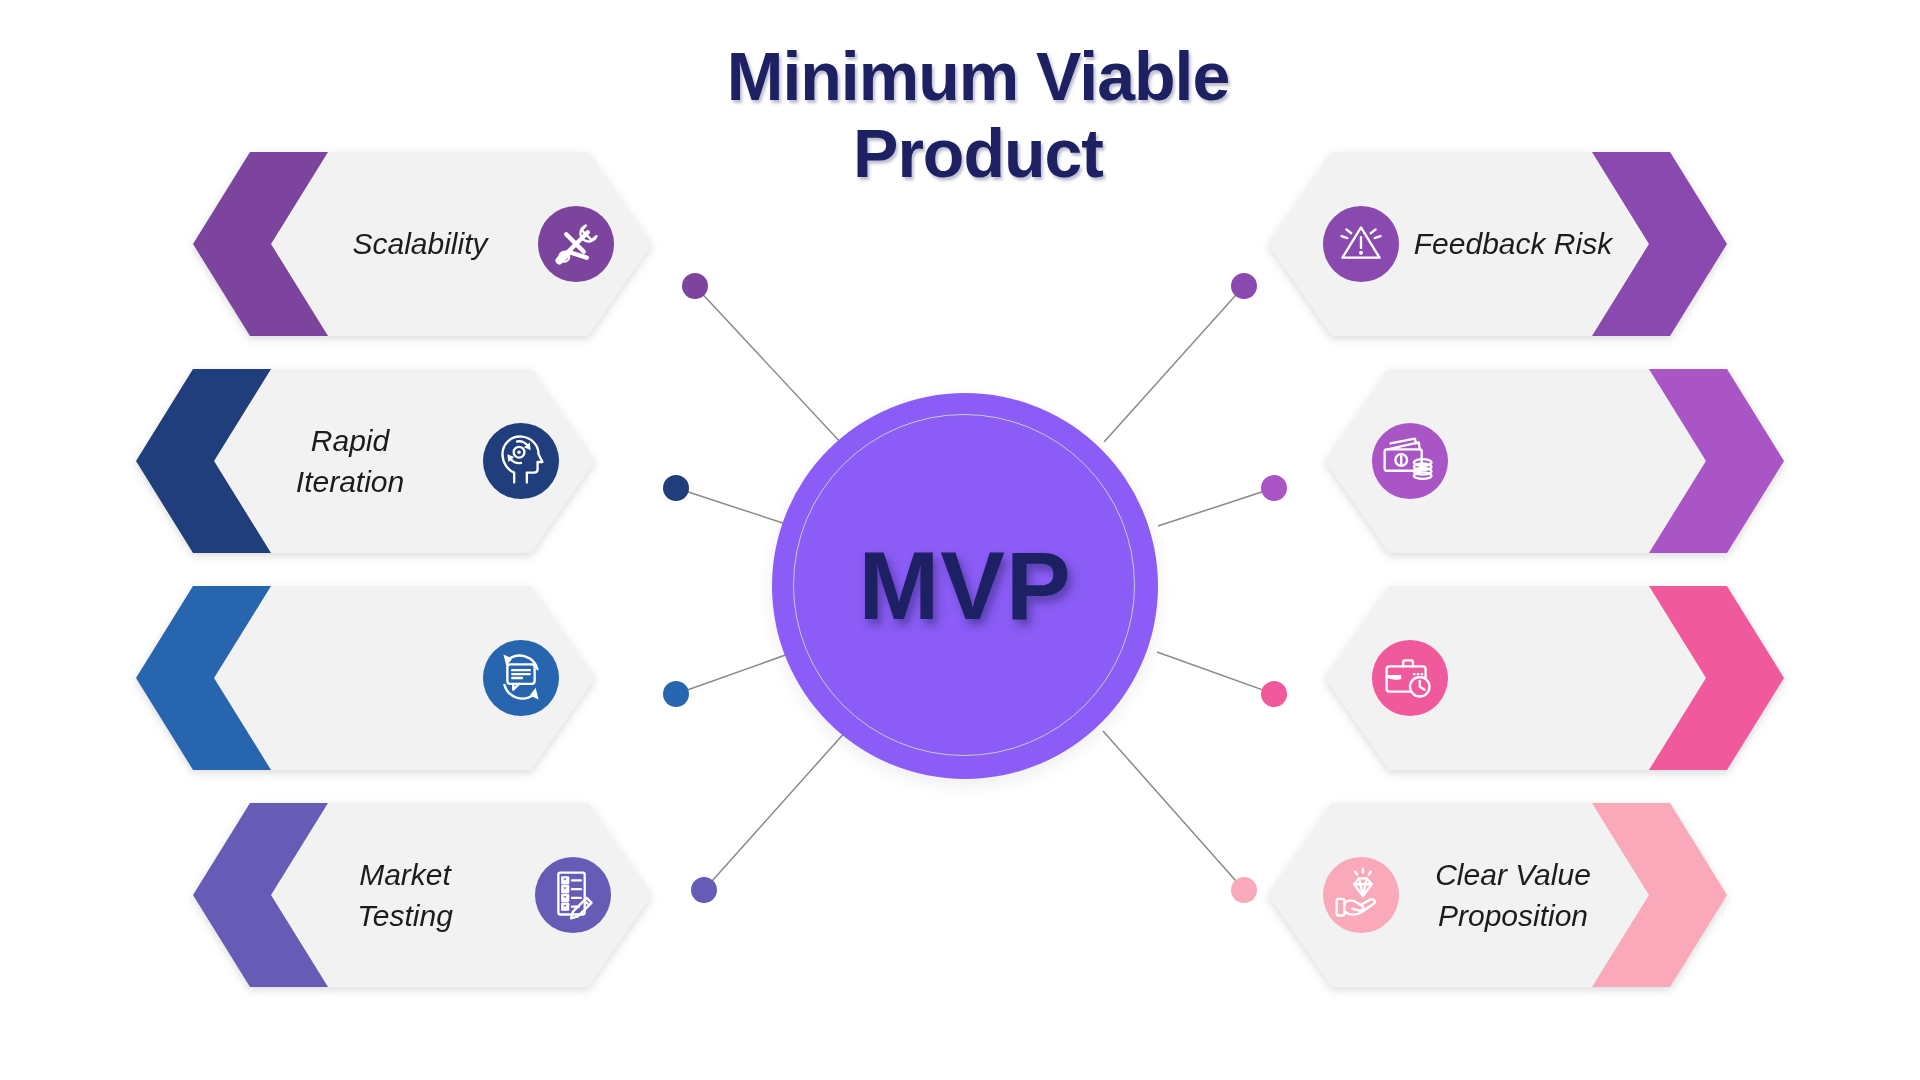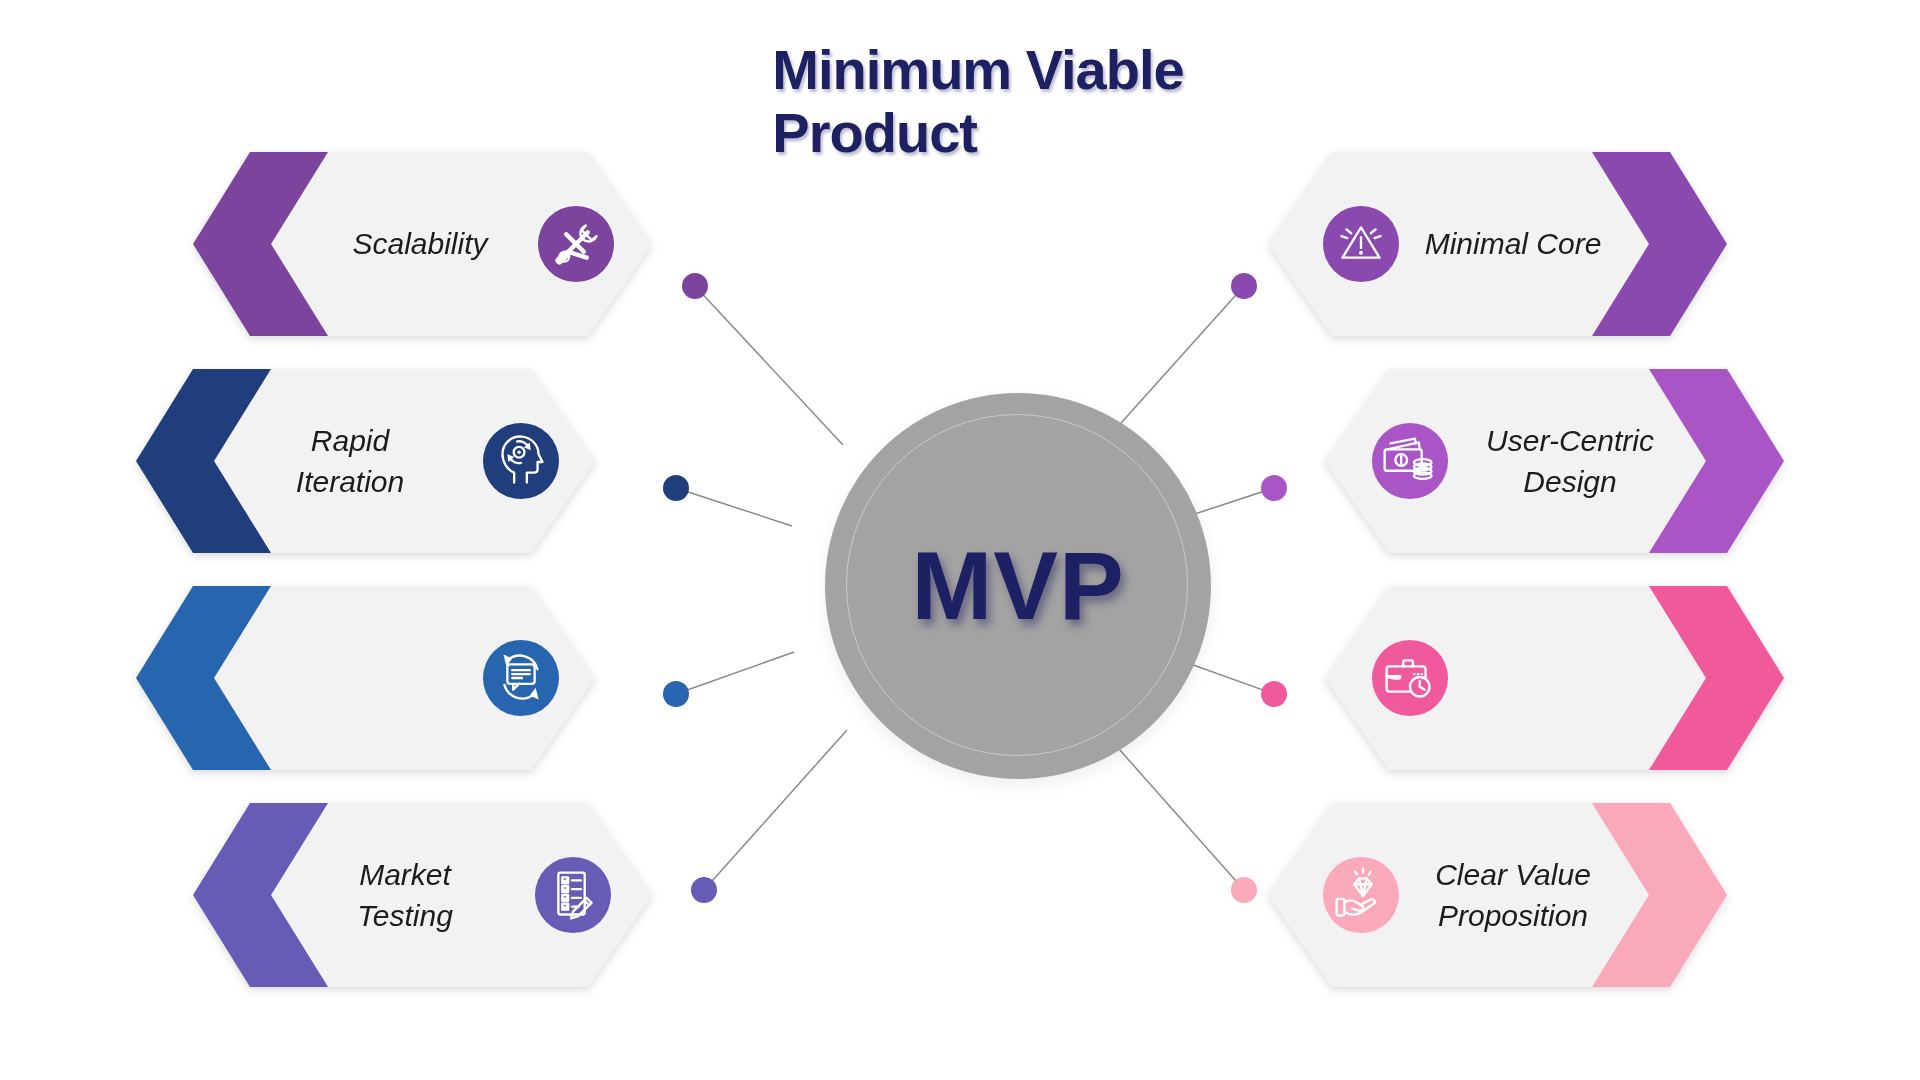--- a/index.html
+++ b/index.html
@@ -4,28 +4,28 @@
 <style>
   html,body{margin:0;padding:0;}
   body{
     width:1920px;height:1080px;position:relative;overflow:hidden;
     background:#ffffff;
     font-family:"Liberation Sans", sans-serif;
   }
   
   #title{
     position:absolute;left:978px;top:38px;transform:translateX(-50%);
-    font-size:56px;font-weight:800;line-height:1.13;color:#1e2161;
-    text-align:left;white-space:pre-line;letter-spacing:-1px;
+    font-size:68px;font-weight:800;line-height:1.13;color:#1e2161;
+    text-align:center;white-space:pre-line;letter-spacing:-1px;
     text-shadow:2px 3px 3px rgba(30,33,97,0.30);
   }
   
   #center-circle{
-    position:absolute;left:825px;top:393px;width:386px;height:386px;
-    border-radius:50%;background:#a3a3a3;
+    position:absolute;left:772px;top:393px;width:386px;height:386px;
+    border-radius:50%;background:#8b5cf6;
     box-shadow:0 6px 18px rgba(0,0,0,0.07);
   }
   #center-ring{
     position:absolute;left:21px;top:21px;width:342px;height:342px;
     border-radius:50%;border:1.5px solid #c9c9cc;box-sizing:border-box;
   }
   #center-label{
     position:absolute;left:0;top:0;width:100%;height:100%;
     display:flex;align-items:center;justify-content:center;
     font-size:97px;font-weight:800;color:#1e2064;letter-spacing:1px;
@@ -161,40 +161,38 @@
     <path d="M40 57 l14 -14 5 5 -14 14 -7 2 z"></path>
     <line x1="52" y1="46" x2="55" y2="49"></line>
   </svg>
 </div>
 
 <div class="banner" style="left:1268px;top:152px">
   <svg class="banner-bg" width="460" height="184" viewBox="0 0 460 184">
     <polygon points="0,92 64,0 324,0 381,92 324,184 64,184" fill="#f2f2f3"></polygon>
     <polygon points="324,0 402,0 459,92 402,184 324,184 381,92" fill="#8a49ae"></polygon>
   </svg>
-  <div class="label" style="left:245px">Minimal Core</div>
+  <div class="label" style="left:245px">Feedback Risk</div>
   <svg class="icon" style="left:54px" viewBox="0 0 80 80">
     <circle cx="40" cy="40" r="39" stroke="none" fill="#8a49ae"></circle>
     <path d="M40 23 L59 54 H21 Z"></path>
     <line x1="40" y1="33" x2="40" y2="44" stroke-width="3"></line>
     <circle class="fill" cx="40" cy="49" r="2"></circle>
     <line x1="25" y1="25" x2="30" y2="29"></line>
     <line x1="20" y1="32" x2="26" y2="34"></line>
     <line x1="55" y1="25" x2="50" y2="29"></line>
     <line x1="60" y1="32" x2="54" y2="34"></line>
   </svg>
 </div>
 
 <div class="banner" style="left:1325px;top:369px">
   <svg class="banner-bg" width="460" height="184" viewBox="0 0 460 184">
     <polygon points="0,92 64,0 324,0 381,92 324,184 64,184" fill="#f2f2f3"></polygon>
     <polygon points="324,0 402,0 459,92 402,184 324,184 381,92" fill="#a955c5"></polygon>
   </svg>
-  <div class="label" style="left:245px">User-Centric
-Design</div>
   <svg class="icon" style="left:46px" viewBox="0 0 80 80">
     <circle cx="40" cy="40" r="39" stroke="none" fill="#a955c5"></circle>
     <path d="M20 22 L45 17 L46 22"></path>
     <path d="M17 28 L49 21 L50 28"></path>
     <rect x="14" y="28" width="38" height="22" rx="2"></rect>
     <circle class="glyph" cx="31" cy="39" r="6"></circle>
     <line x1="31" y1="35" x2="31" y2="43"></line>
     <g fill="#a955c5">
       <ellipse cx="53" cy="55" rx="9" ry="3.4"></ellipse>
       <ellipse cx="53" cy="50.5" rx="9" ry="3.4"></ellipse>

